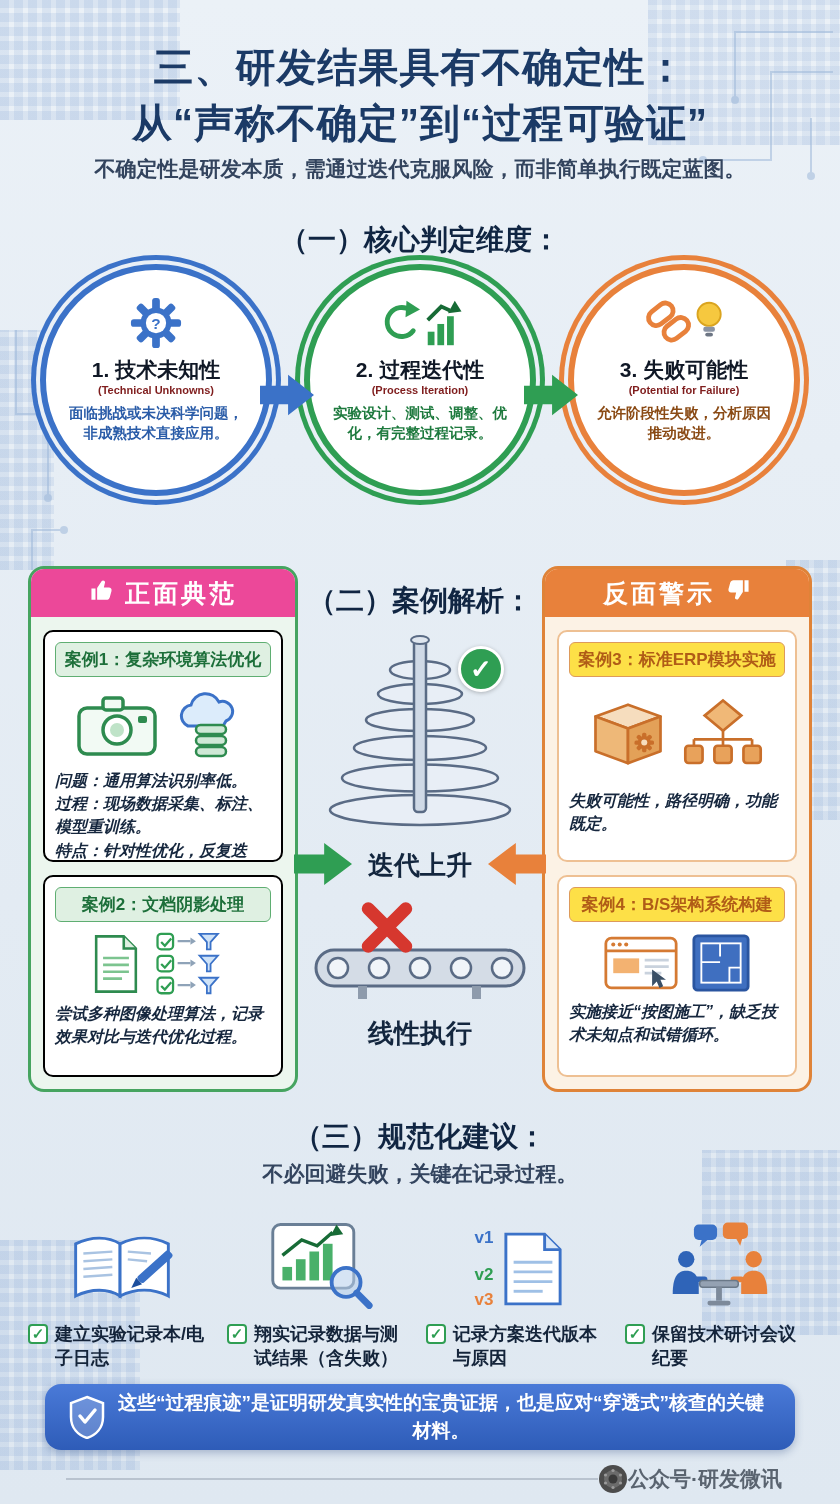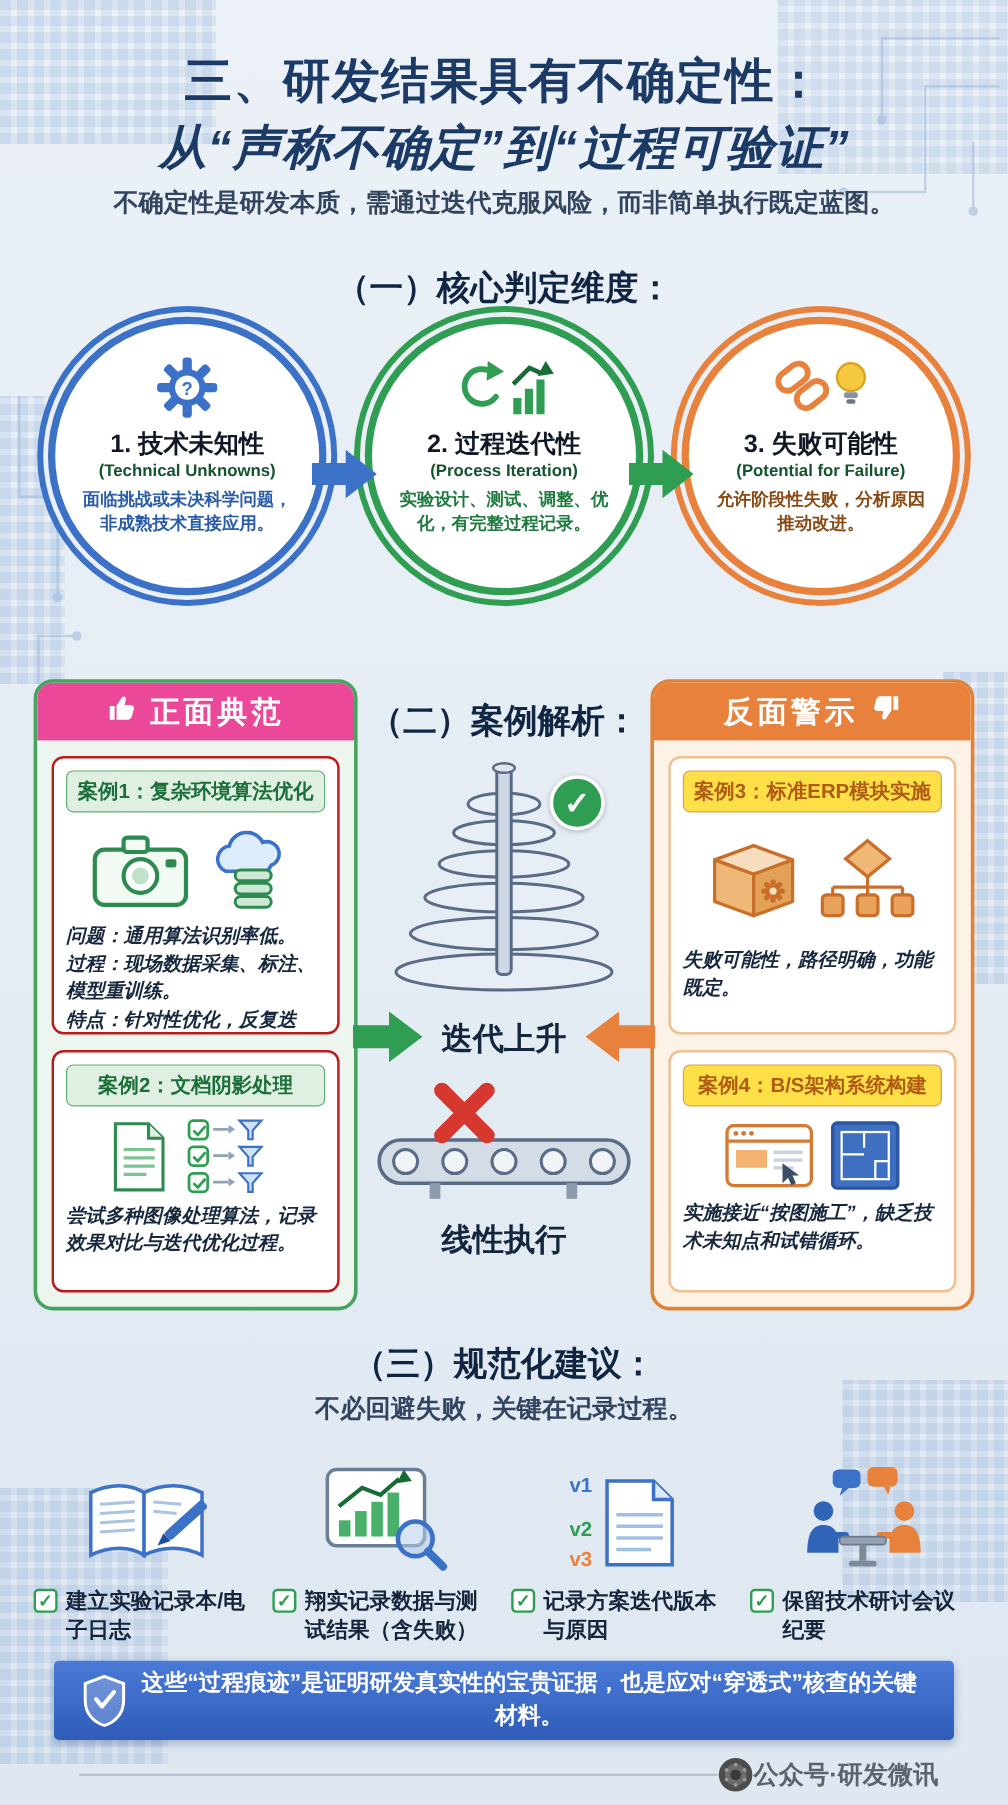--- a/index.html
+++ b/index.html
@@ -14,36 +14,36 @@
   .m2{left:648px;top:0;width:192px;height:145px;opacity:.85;}
   .m3{left:0;top:330px;width:54px;height:240px;}
   .m4{left:786px;top:560px;width:54px;height:260px;}
   .m5{left:0;top:1240px;width:140px;height:230px;}
   .m6{left:702px;top:1150px;width:138px;height:185px;}
   .trace{position:absolute;opacity:.55;}
 
   
   .title{position:absolute;left:0;width:100%;text-align:center;font-weight:bold;color:#1b3a66;font-size:40px;letter-spacing:1px;}
   .title1{top:40px;}
-  .title2{top:96px;font-style:italic;}
+  .title2{top:96px;}
   .subtitle{position:absolute;top:155px;left:0;width:100%;text-align:center;font-size:21px;font-weight:bold;color:#33445e;}
   .s-heading{position:absolute;left:0;width:100%;text-align:center;font-size:28px;font-weight:bold;color:#102542;}
   .h1{top:221px;}
   .h2{top:582px;}
   .h3{top:1118px;}
   .s3-subtitle{position:absolute;top:1160px;left:0;width:100%;text-align:center;font-size:21px;font-weight:bold;color:#33445e;}
 
   
   .circle{position:absolute;top:264px;width:232px;height:232px;border-radius:50%;background:#fff;display:flex;flex-direction:column;align-items:center;text-align:center;padding:24px 18px 0;z-index:2;}
   .circle.c1{left:40px;border:6px solid #3b72c8;box-shadow:0 0 0 4px #eaf0f6,0 0 0 9px #3b72c8;}
   .circle.c2{left:304px;border:6px solid #2f9e53;box-shadow:0 0 0 4px #eaf0f6,0 0 0 9px #2f9e53;}
   .circle.c3{left:568px;border:6px solid #e8813b;box-shadow:0 0 0 4px #eaf0f6,0 0 0 9px #e8813b;}
   .circle-icon{height:58px;display:flex;align-items:center;justify-content:center;}
   .circle-title{font-size:21px;font-weight:bold;color:#101826;margin-top:4px;}
-  .circle-sub{font-size:14px;font-weight:bold;color:#14532d;}
+  .circle-sub{font-size:11px;font-weight:bold;color:#7f1d1d;}
   .circle-desc{font-size:14.5px;font-weight:bold;margin-top:7px;line-height:1.4;}
   .c1 .circle-desc{color:#2a5ca8;}
   .c2 .circle-desc{color:#1e7a3e;}
   .c3 .circle-desc{color:#8a4a14;}
 
   
   .fat{position:absolute;z-index:5;}
   .ar{clip-path:polygon(0 30%,52% 30%,52% 6%,100% 50%,52% 94%,52% 70%,0 70%);}
   .al{clip-path:polygon(100% 30%,48% 30%,48% 6%,0 50%,48% 94%,48% 70%,100% 70%);}
   .a-blue{background:#3b72c8;}
@@ -55,21 +55,21 @@
   .arrow-into-right{left:488px;top:840px;width:58px;height:48px;}
 
   
   .panel{position:absolute;top:566px;width:270px;height:526px;border-radius:16px;z-index:2;overflow:hidden;}
   .panel-green{left:28px;background:#ecf6ee;border:3px solid #46a460;}
   .panel-orange{left:542px;background:#fcf2e5;border:3px solid #df8338;}
   .panel-header{height:48px;display:flex;align-items:center;justify-content:center;gap:10px;font-size:25px;font-weight:bold;color:#fff;letter-spacing:3px;}
   .header-green{background:#ec4899;}
   .header-orange{background:#e8813b;}
   .case-box{margin:13px 12px 0;background:#fff;border-radius:10px;padding:10px 10px 12px;overflow:hidden;}
-  .panel-green .case-box{border:2px solid #b91c1c;}
+  .panel-green .case-box{border:2px solid #000000;}
   .panel-orange .case-box{border:2px solid #eec093;}
   .case-a{height:232px;}
   .case-b{height:202px;}
   .case-title{border-radius:6px;font-size:17px;font-weight:bold;text-align:center;padding:5px 2px;}
   .panel-green .case-title{background:#dff0e2;border:1.5px solid #5fae72;color:#1d6f3a;}
   .panel-orange .case-title{background:#fde047;border:1.5px solid #dd9a5b;color:#b05c17;}
   .case-icons{display:flex;align-items:center;justify-content:center;gap:14px;margin:12px 0 8px;min-height:72px;}
   .case-b .case-icons{min-height:62px;margin:10px 0 6px;}
   .case-text{font-size:16px;font-weight:bold;color:#16273e;line-height:1.45;font-style:italic;}
 
@@ -91,21 +91,21 @@
   .rec-label{margin-top:12px;display:flex;gap:7px;align-items:flex-start;padding:0 6px;}
   .check-box{flex:0 0 20px;width:20px;height:20px;border:2px solid #2f9e53;border-radius:4px;background:#fff;color:#2f9e53;font-size:15px;font-weight:bold;display:flex;align-items:center;justify-content:center;margin-top:2px;}
   .rec-text{font-size:18px;font-weight:bold;color:#14243a;line-height:1.35;}
   .vgroup{display:flex;align-items:center;justify-content:space-between;}
   .vcol{display:flex;flex-direction:column;gap:5px;margin-right:9px;font-size:17px;font-weight:bold;}
   .v1{color:#3b72c8;}
   .v2{color:#2f9e53;margin-top:12px;}
   .v3{color:#e8813b;}
 
   
-  .banner{position:absolute;left:45px;top:1384px;width:750px;height:66px;border-radius:4px;background:linear-gradient(180deg,#4a7ad8,#2e5cb8);display:flex;align-items:center;box-shadow:0 3px 8px rgba(30,60,120,.3);z-index:2;}
+  .banner{position:absolute;left:45px;top:1384px;width:750px;height:66px;border-radius:16px;background:linear-gradient(180deg,#4a7ad8,#2e5cb8);display:flex;align-items:center;box-shadow:0 3px 8px rgba(30,60,120,.3);z-index:2;}
   .banner-shield{margin:0 10px 0 22px;flex:0 0 40px;display:flex;}
   .banner-text{flex:1;color:#fff;font-size:19px;font-weight:bold;line-height:1.45;text-align:center;padding-right:30px;}
   .watermark{position:absolute;left:66px;top:1464px;width:716px;display:flex;align-items:center;}
   .wm-line{flex:1;height:2px;background:#b9c3cf;}
   .wm-logo{flex:0 0 30px;display:flex;}
   .wm-text{font-size:21px;font-weight:bold;color:#5a6470;}
 </style>
 </head>
 <body>
 

